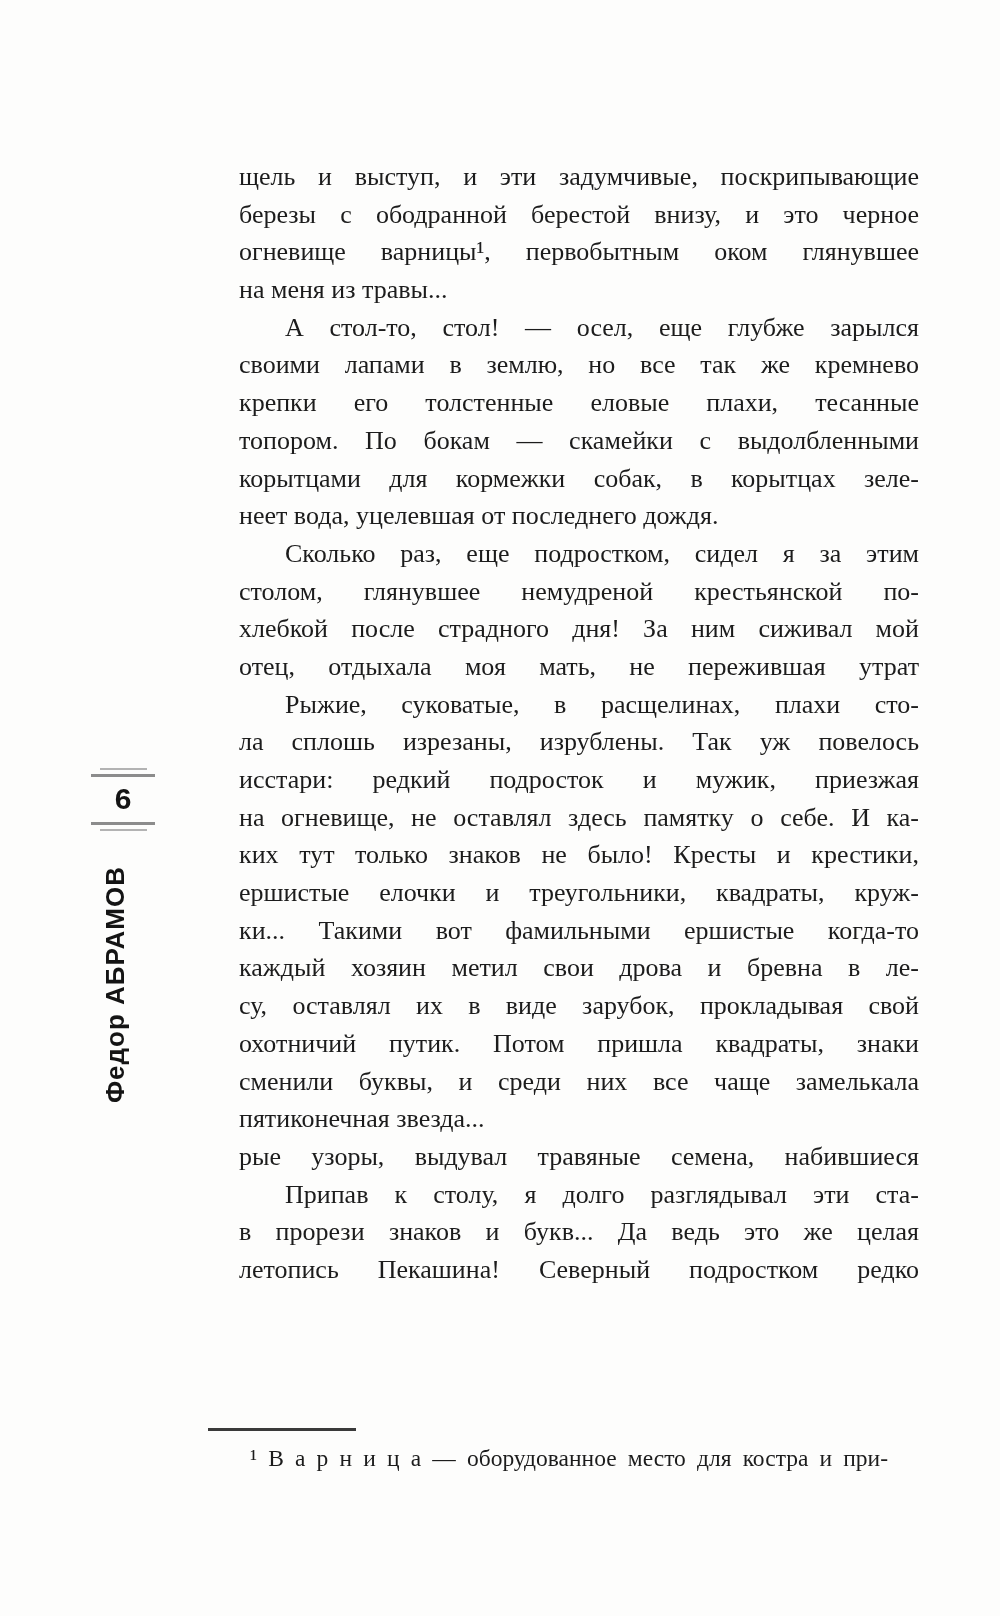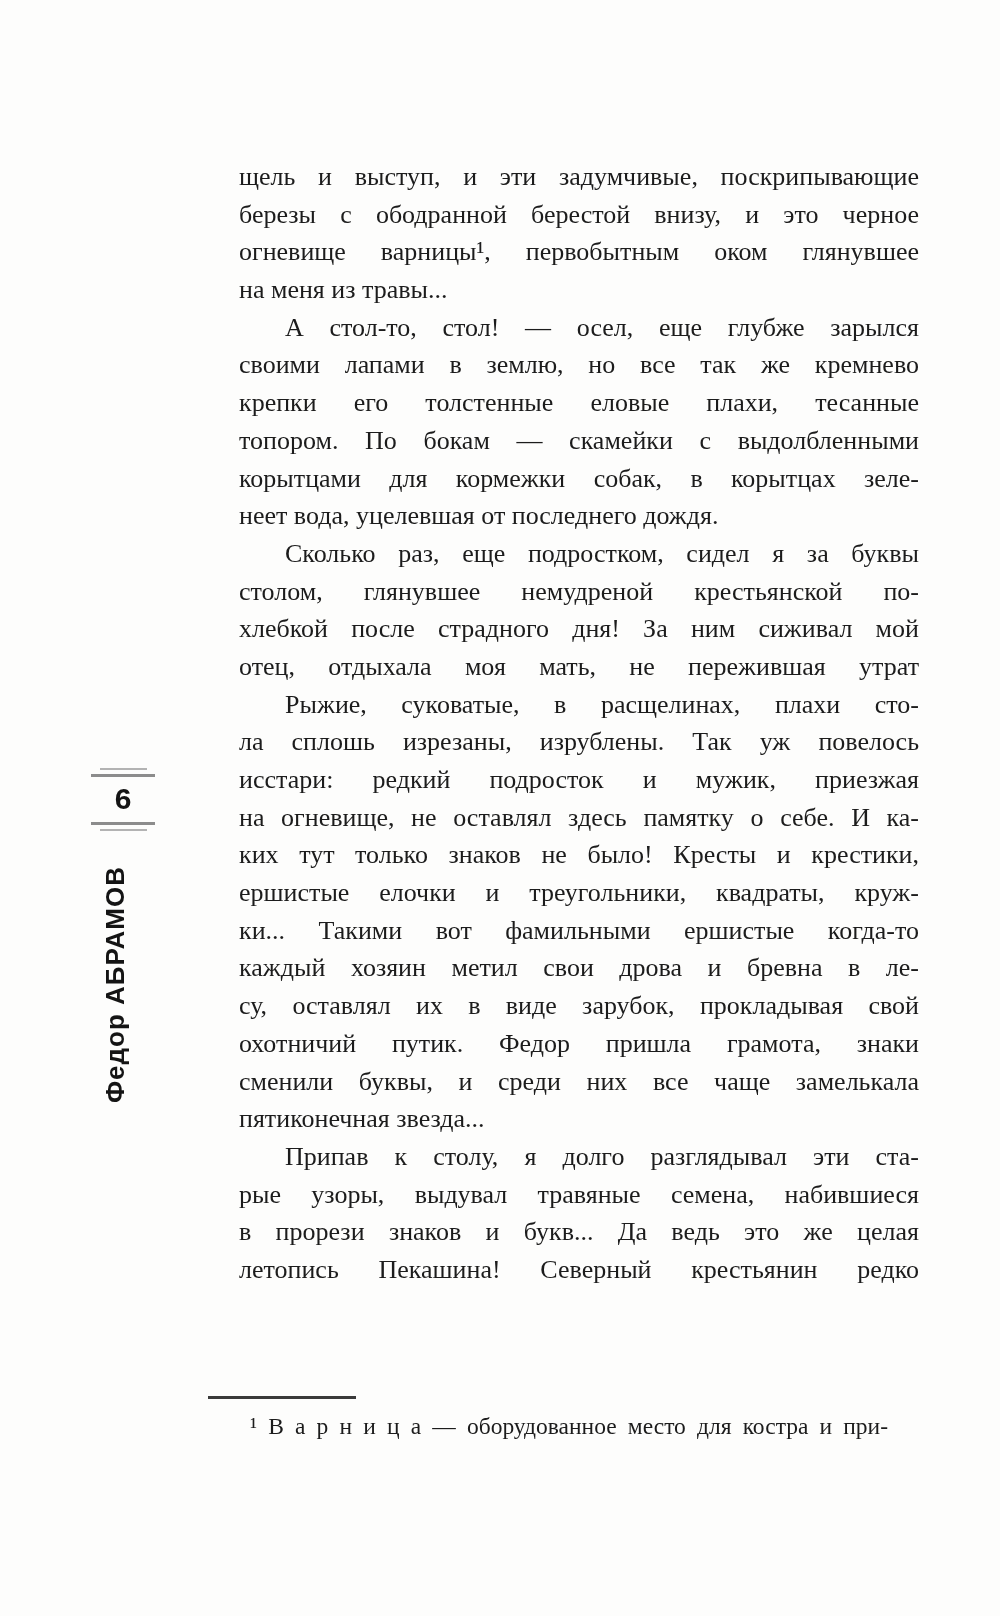--- a/index.html
+++ b/index.html
@@ -75,21 +75,21 @@
     white-space: normal;
   }
   .jl { text-align: justify; text-align-last: justify; }
   .ll { text-align: center;    text-align-last: left; }
   .in { text-indent: 46px; }
 
   
   .footnote {
     position: absolute;
     left: 208px;
-    top: 1396px;
+    top: 1428px;
     width: 680px;
     font-size: 23.5px;
   }
   .footnote-rule {
     width: 148px;
     height: 3px;
     background: #3a3a3a;
     margin-bottom: 10px;
   }
   .footnote .text-line {
@@ -117,40 +117,40 @@
       <div class="text-line jl">щель и выступ, и эти задумчивые, поскрипывающие</div>
       <div class="text-line jl">березы с ободранной берестой внизу, и это черное</div>
       <div class="text-line jl">огневище варницы¹, первобытным оком глянувшее</div>
       <div class="text-line ll">на меня из травы...</div>
       <div class="text-line jl in">А стол-то, стол! — осел, еще глубже зарылся</div>
       <div class="text-line jl">своими лапами в землю, но все так же кремнево</div>
       <div class="text-line jl">крепки его толстенные еловые плахи, тесанные</div>
       <div class="text-line jl">топором. По бокам — скамейки с выдолбленными</div>
       <div class="text-line jl">корытцами для кормежки собак, в корытцах зеле-</div>
       <div class="text-line ll">неет вода, уцелевшая от последнего дождя.</div>
-      <div class="text-line jl in">Сколько раз, еще подростком, сидел я за буквы</div>
+      <div class="text-line jl in">Сколько раз, еще подростком, сидел я за этим</div>
       <div class="text-line jl">столом, глянувшее немудреной крестьянской по-</div>
       <div class="text-line jl">хлебкой после страдного дня! За ним сиживал мой</div>
       <div class="text-line jl">отец, отдыхала моя мать, не пережившая утрат</div>
       <div class="text-line jl in">Рыжие, суковатые, в расщелинах, плахи сто-</div>
       <div class="text-line jl">ла сплошь изрезаны, изрублены. Так уж повелось</div>
       <div class="text-line jl">исстари: редкий подросток и мужик, приезжая</div>
       <div class="text-line jl">на огневище, не оставлял здесь памятку о себе. И ка-</div>
       <div class="text-line jl">ких тут только знаков не было! Кресты и крестики,</div>
       <div class="text-line jl">ершистые елочки и треугольники, квадраты, круж-</div>
       <div class="text-line jl">ки... Такими вот фамильными ершистые когда-то</div>
       <div class="text-line jl">каждый хозяин метил свои дрова и бревна в ле-</div>
       <div class="text-line jl">су, оставлял их в виде зарубок, прокладывая свой</div>
-      <div class="text-line jl">охотничий путик. Федор пришла грамота, знаки</div>
+      <div class="text-line jl">охотничий путик. Потом пришла квадраты, знаки</div>
       <div class="text-line jl">сменили буквы, и среди них все чаще замелькала</div>
       <div class="text-line ll">пятиконечная звезда...</div>
+      <div class="text-line jl">рые узоры, выдувал травяные семена, набившиеся</div>
       <div class="text-line jl in">Припав к столу, я долго разглядывал эти ста-</div>
-      <div class="text-line jl">рые узоры, выдувал травяные семена, набившиеся</div>
       <div class="text-line jl">в прорези знаков и букв... Да ведь это же целая</div>
-      <div class="text-line jl">летопись Пекашина! Северный крестьянин редко</div>
+      <div class="text-line jl">летопись Пекашина! Северный подростком редко</div>
     </div>
 
   <div class="footnote">
     <div class="footnote-rule"></div>
     <div>
         <div class="text-line jl in">¹ В а р н и ц а — оборудованное место для костра и при-</div>
       </div>
   </div>
 
 </div>

